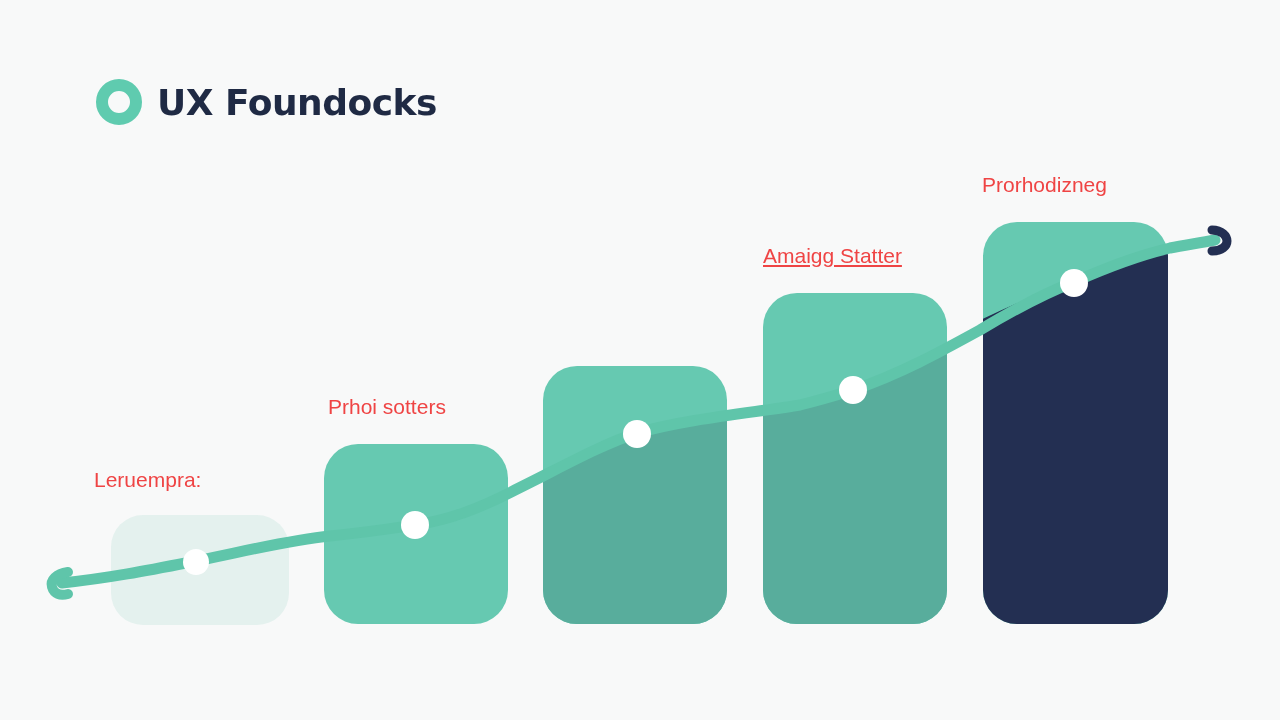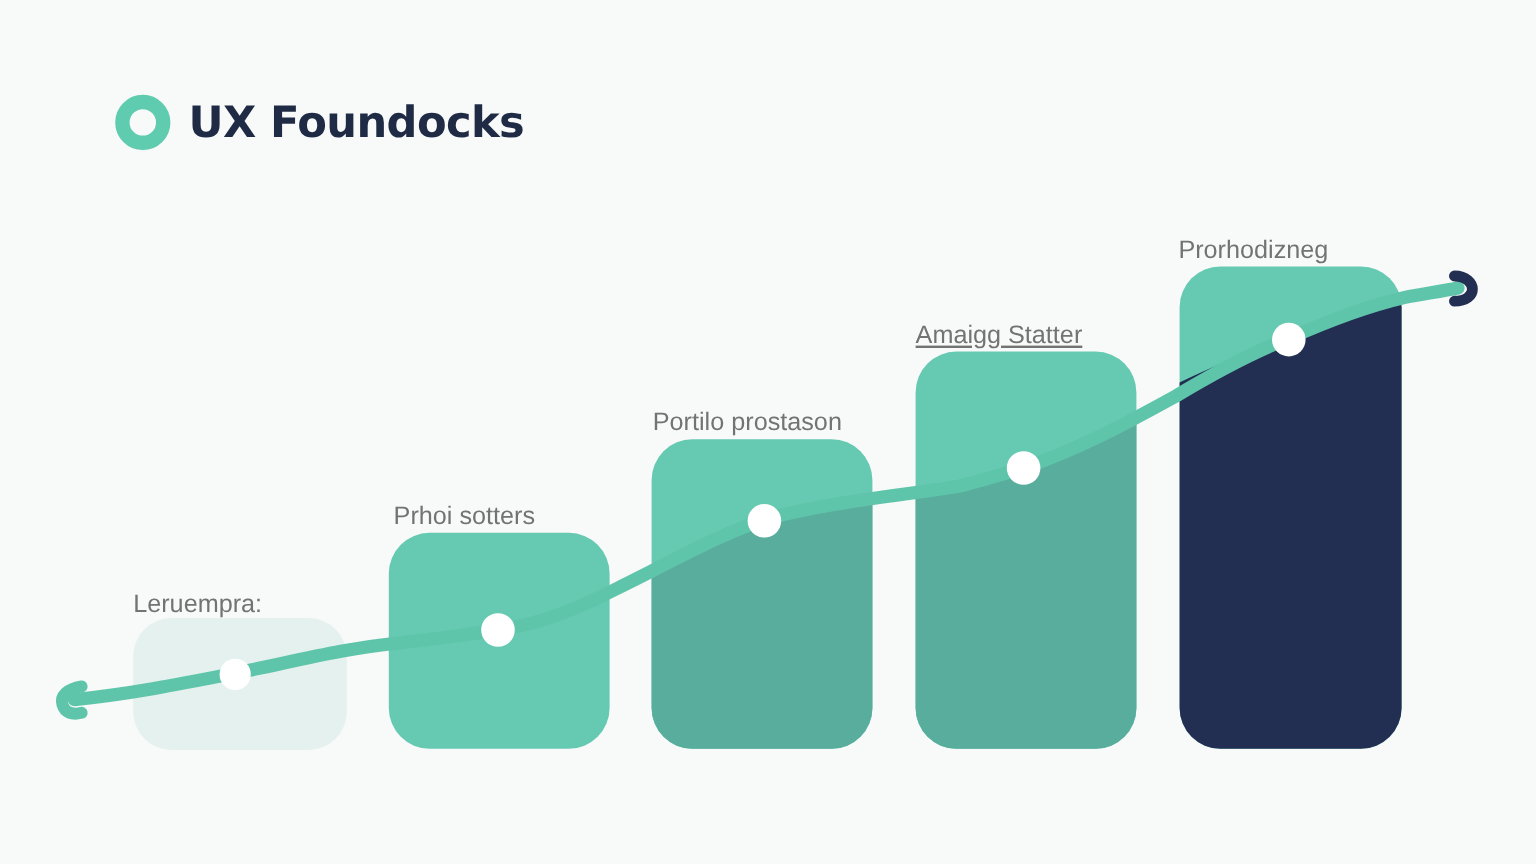--- a/index.html
+++ b/index.html
@@ -40,23 +40,22 @@
       position: absolute;
       left: 0;
       top: 0;
       width: 1280px;
       height: 720px;
     }
     .step-label {
       position: absolute;
       font-family: "Liberation Sans", "DejaVu Sans", sans-serif;
       font-size: 21px;
-      color: #737373;
+      color: #ef4444;
       white-space: nowrap;
-      margin-top: 24px;
     }
   </style>
 </head>
 <body>
 
 <div class="stage">
 
   <div class="brand">
     <svg class="brand-ring" viewBox="0 0 48 48">
       <circle cx="24" cy="24" r="17" fill="none" stroke="#5fcbaf" stroke-width="12"></circle>
@@ -127,19 +126,18 @@
 
     <path d="M1212,230 C1222,230 1227,236 1227,241 C1227,246 1222,251 1212,251" fill="none" stroke="#232f52" stroke-width="9" stroke-linecap="round"></path>
 
     <circle cx="196" cy="562" r="13" fill="#ffffff"></circle>
     <circle cx="415" cy="525" r="14" fill="#ffffff"></circle>
     <circle cx="637" cy="434" r="14" fill="#ffffff"></circle>
     <circle cx="853" cy="390" r="14" fill="#ffffff"></circle>
     <circle cx="1074" cy="283" r="14" fill="#ffffff"></circle>
   </svg>
 
-  <div class="step-label" style="left:111px; top:468px;">Leruempra:</div>
+  <div class="step-label" style="left:94px; top:468px;">Leruempra:</div>
   <div class="step-label" style="left:328px; top:395px;">Prhoi sotters</div>
-  <div class="step-label" style="left:544px; top:316px;">Portilo prostason</div>
   <div class="step-label" style="left:763px; top:244px;text-decoration:underline;">Amaigg Statter</div>
   <div class="step-label" style="left:982px; top:173px;">Prorhodizneg</div>
 
 </div>
 
 </body></html>

